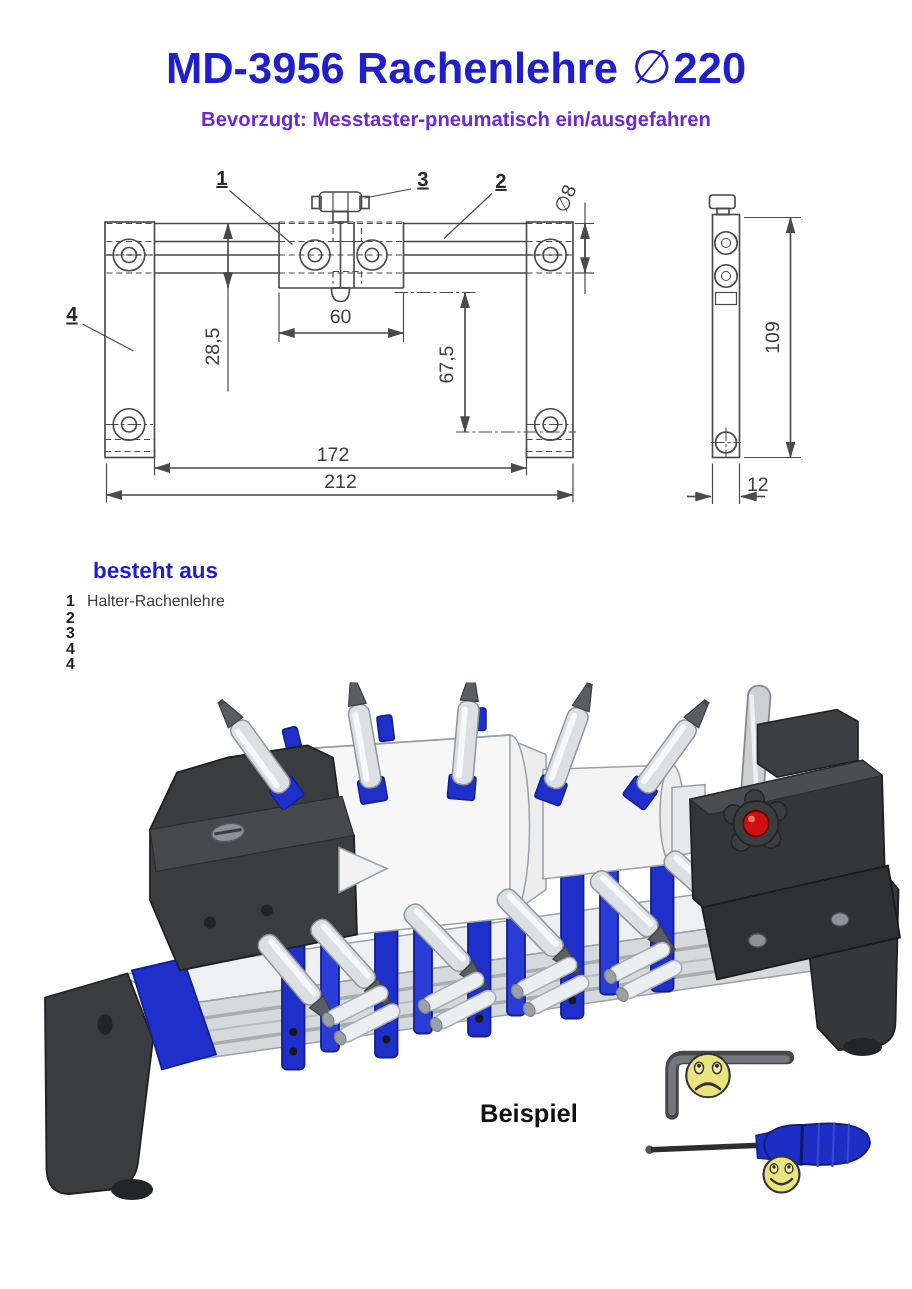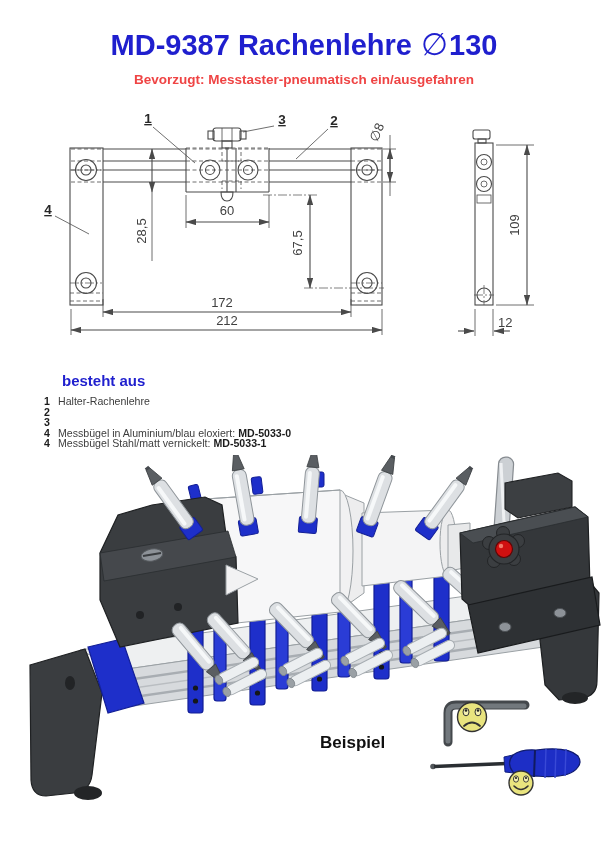--- a/index.html
+++ b/index.html
@@ -3,21 +3,21 @@
 <meta charset="utf-8">
 <style>
   html,body{margin:0;padding:0;background:#fff;}
   #page{position:relative;width:608px;height:859px;background:#fff;overflow:hidden;
         font-family:"Liberation Sans",sans-serif;}
   
   #title{position:absolute;top:26px;left:0;width:608px;text-align:center;
          color:#1f1fce;font-weight:bold;font-size:29px;letter-spacing:0px;white-space:nowrap;}
   #title .dia{font-weight:400;font-size:31px;margin:0 1px 0 9px;}
   #subtitle{position:absolute;top:72px;left:0;width:608px;text-align:center;
-            color:#ef4444;font-weight:bold;font-size:13.5px;}
+            color:#6d28d9;font-weight:bold;font-size:13.5px;}
   
   #dwg{position:absolute;top:103px;left:0;}
   #dwg line,#dwg rect,#dwg circle,#dwg path,#dwg polyline{vector-effect:none;}
   .dln{stroke:#4a4a4a;stroke-width:1.1;fill:none;}
   .dthin{stroke:#4a4a4a;stroke-width:0.8;fill:none;}
   .dash{stroke-dasharray:4 2.5;}
   .cdash{stroke-dasharray:9 2 2 2;stroke-width:0.7;}
   .wfill{fill:#ffffff;}
   .dimtxt{font-family:"Liberation Sans",sans-serif;font-size:13px;fill:#3f3f3f;}
   .callout{font-family:"Liberation Sans",sans-serif;font-size:13.5px;font-weight:bold;
@@ -30,21 +30,21 @@
   .prow .ptxt b{color:#1b1b1b;}
   
   #fig{position:absolute;top:455px;left:0;}
   .cap{font-family:"Liberation Sans",sans-serif;font-size:17px;font-weight:bold;fill:#101010;}
 </style>
 </head>
 <body>
 
 <div id="page">
 
-  <div id="title"><span>MD-9387 Rachenlehre</span><span class="dia">∅</span><span>130</span></div>
+  <div id="title"><span>MD-3956 Rachenlehre</span><span class="dia">∅</span><span>220</span></div>
   <div id="subtitle">Bevorzugt: Messtaster-pneumatisch ein/ausgefahren</div>
 
   <svg id="dwg" width="608" height="255" viewBox="0 0 608 255">
     <defs>
       <marker id="ar" viewBox="0 0 10 6" refX="9.5" refY="3" markerWidth="10" markerHeight="6" orient="auto-start-reverse">
           <path d="M0 0L10 3L0 6z" fill="#4a4a4a"></path>
         </marker>
     </defs>
 
     <g>
@@ -219,25 +219,23 @@
       <span class="ptxt"><span>Halter-Rachenlehre</span><b></b></span>
       </div>
     <div class="prow">
       <span class="pnum">2</span>
       </div>
     <div class="prow">
       <span class="pnum">3</span>
       </div>
     <div class="prow">
       <span class="pnum">4</span>
-      <span class="ptxt"><span>Messbügel in Aluminium/blau eloxiert: </span><b>MD-5033-0</b></span>
       </div>
     <div class="prow">
       <span class="pnum">4</span>
-      <span class="ptxt"><span>Messbügel Stahl/matt vernickelt: </span><b>MD-5033-1</b></span>
       </div>
   </div>
 
   <svg id="fig" width="608" height="404" viewBox="0 0 608 404">
     <defs>
       <g id="probe">
         <rect x="0" y="-7" width="56" height="14" rx="6" fill="#dde0e3" stroke="#8f959a" stroke-width="1"></rect>
         <rect x="4" y="-4.5" width="48" height="4" rx="2" fill="#f6f8f9"></rect>
         <polygon points="56,-6 72,-2 72,2 56,6" fill="#5a5e62" stroke="#3c4043" stroke-width="0.8"></polygon>
         <rect x="71" y="-2.2" width="3" height="4.4" fill="#45494d"></rect>

